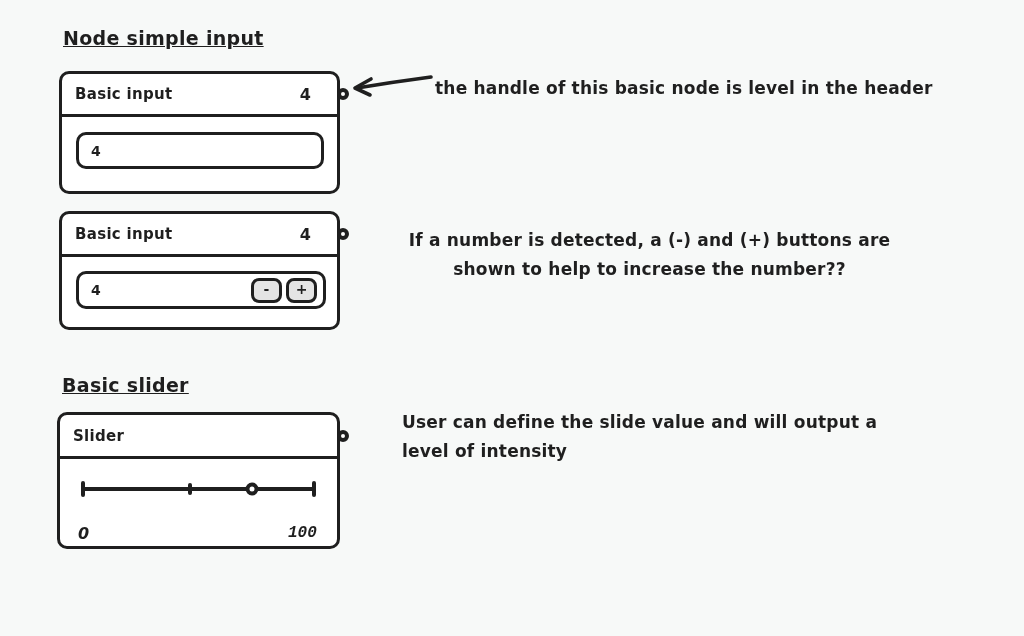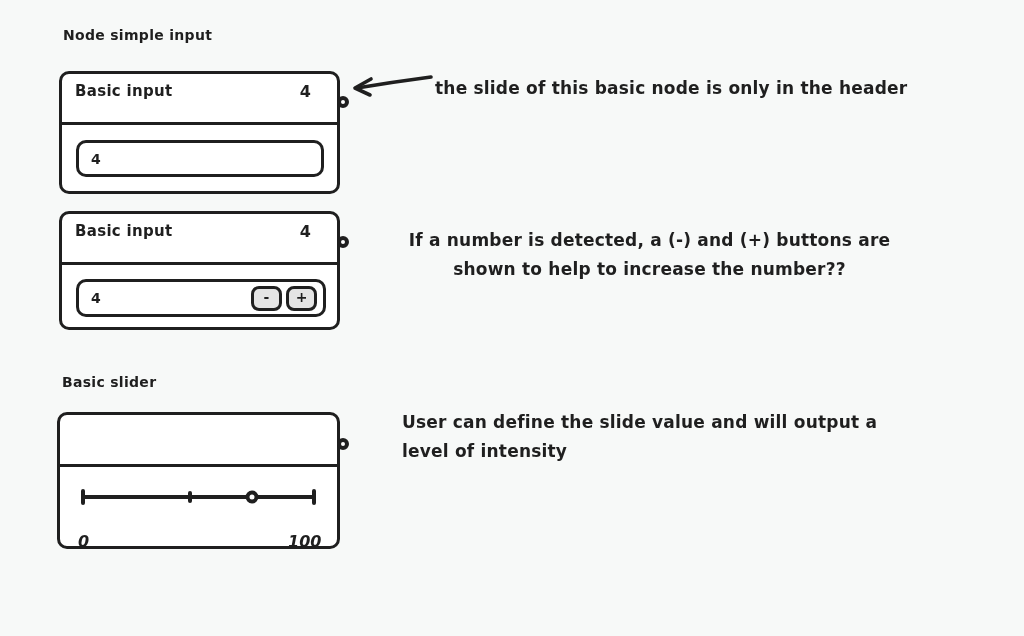--- a/index.html
+++ b/index.html
@@ -8,44 +8,45 @@
     font-family: "DejaVu Sans", "Liberation Sans", sans-serif;
     background: #f7f9f8;
     color: #1f1f1f;
     font-weight: 700;
     position: relative;
   }
   .canvas { position: absolute; inset: 0; }
 
   .section-label {
     position: absolute;
-    font-size: 14px;
+    font-size: 19px;
     letter-spacing: 0.3px;
+    text-decoration: underline;
   }
   #label-simple-input { left: 63px; top: 27px; }
   #label-slider { left: 62px; top: 374px; }
 
   
   .node {
     position: absolute;
     background: #ffffff;
     border: 3px solid #1f1f1f;
     border-radius: 10px;
   }
   #node-basic-1 { left: 59px; top: 71px;  width: 281px; height: 123px; }
   #node-basic-2 { left: 59px; top: 211px; width: 281px; height: 119px; }
   #node-slider  { left: 57px; top: 412px; width: 283px; height: 137px; }
 
   .node-header {
     position: relative;
     height: 43px;
     border-bottom: 3px solid #1f1f1f;
     display: flex;
+    align-items: center;
     padding: 0 24px 0 13px;
-    margin-top: 8px;
   }
   #node-slider .node-header { height: 44px; }
   .node-title { font-size: 15px; letter-spacing: 0.3px; flex: 1 1 auto; }
   .header-value { font-size: 16px; margin-right: 2px; }
 
   .handle {
     position: absolute;
     right: -12px;
     top: 50%;
     transform: translateY(-50%);
@@ -130,21 +131,21 @@
     top: 11px;
     left: 73%;
     transform: translate(-50%, -50%);
     width: 13px;
     height: 13px;
     background: #ffffff;
     border: 4.5px solid #1f1f1f;
     border-radius: 50%;
   }
   .slider-min  { position: absolute; left: 18px;  top: 65px; font-size: 16px; font-style: italic; }
-  .slider-max  { position: absolute; left: 228px; top: 65px; font-size: 16px; font-style: italic; }
+  .slider-max  { position: absolute; left: 228px; top: 65px; font-size: 16px; font-style: italic; font-family: Liberation Mono, monospace; }
 
   
   .annotation {
     position: absolute;
     font-size: 17px;
     letter-spacing: 0.2px;
     line-height: 29px;
   }
   #ann-handle  { left: 435px; top: 74px; width: 520px; }
   #ann-buttons { left: 397px; top: 226px; width: 505px; text-align: center; }
@@ -170,21 +171,21 @@
         <span class="input-value">4</span>
       </div>
     </div>
   </div>
 
   <svg class="arrow-svg" width="88" height="28" viewBox="0 0 88 28">
     <path d="M84 6 Q 46 11 10 17" stroke="#1f1f1f" stroke-width="3.6" fill="none" stroke-linecap="round"></path>
     <path d="M24 8 L8 17 L23 24" stroke="#1f1f1f" stroke-width="3.6" fill="none" stroke-linecap="round" stroke-linejoin="round"></path>
   </svg>
 
-  <div class="annotation" id="ann-handle">the slide of this basic node is only in the header</div>
+  <div class="annotation" id="ann-handle">the handle of this basic node is level in the header</div>
 
   <div class="node" id="node-basic-2">
     <div class="node-header">
       <span class="node-title">Basic input</span>
       <span class="header-value">4</span>
       <span class="handle"></span>
     </div>
     <div class="node-body">
       <div class="text-input">
         <span class="input-value">4</span>
@@ -195,20 +196,21 @@
       </div>
     </div>
   </div>
 
   <div class="annotation" id="ann-buttons">If a number is detected, a (-) and (+) buttons are shown to help to increase the number??</div>
 
   <div class="section-label" id="label-slider">Basic slider</div>
 
   <div class="node" id="node-slider">
     <div class="node-header">
+      <span class="node-title">Slider</span>
       <span class="handle"></span>
     </div>
     <div class="node-body">
       <div class="slider-wrap">
         <div class="slider-track"></div>
         <div class="slider-cap start"></div>
         <div class="slider-tick"></div>
         <div class="slider-cap end"></div>
         <div class="slider-knob" style="left: 73%;"></div>
       </div>

